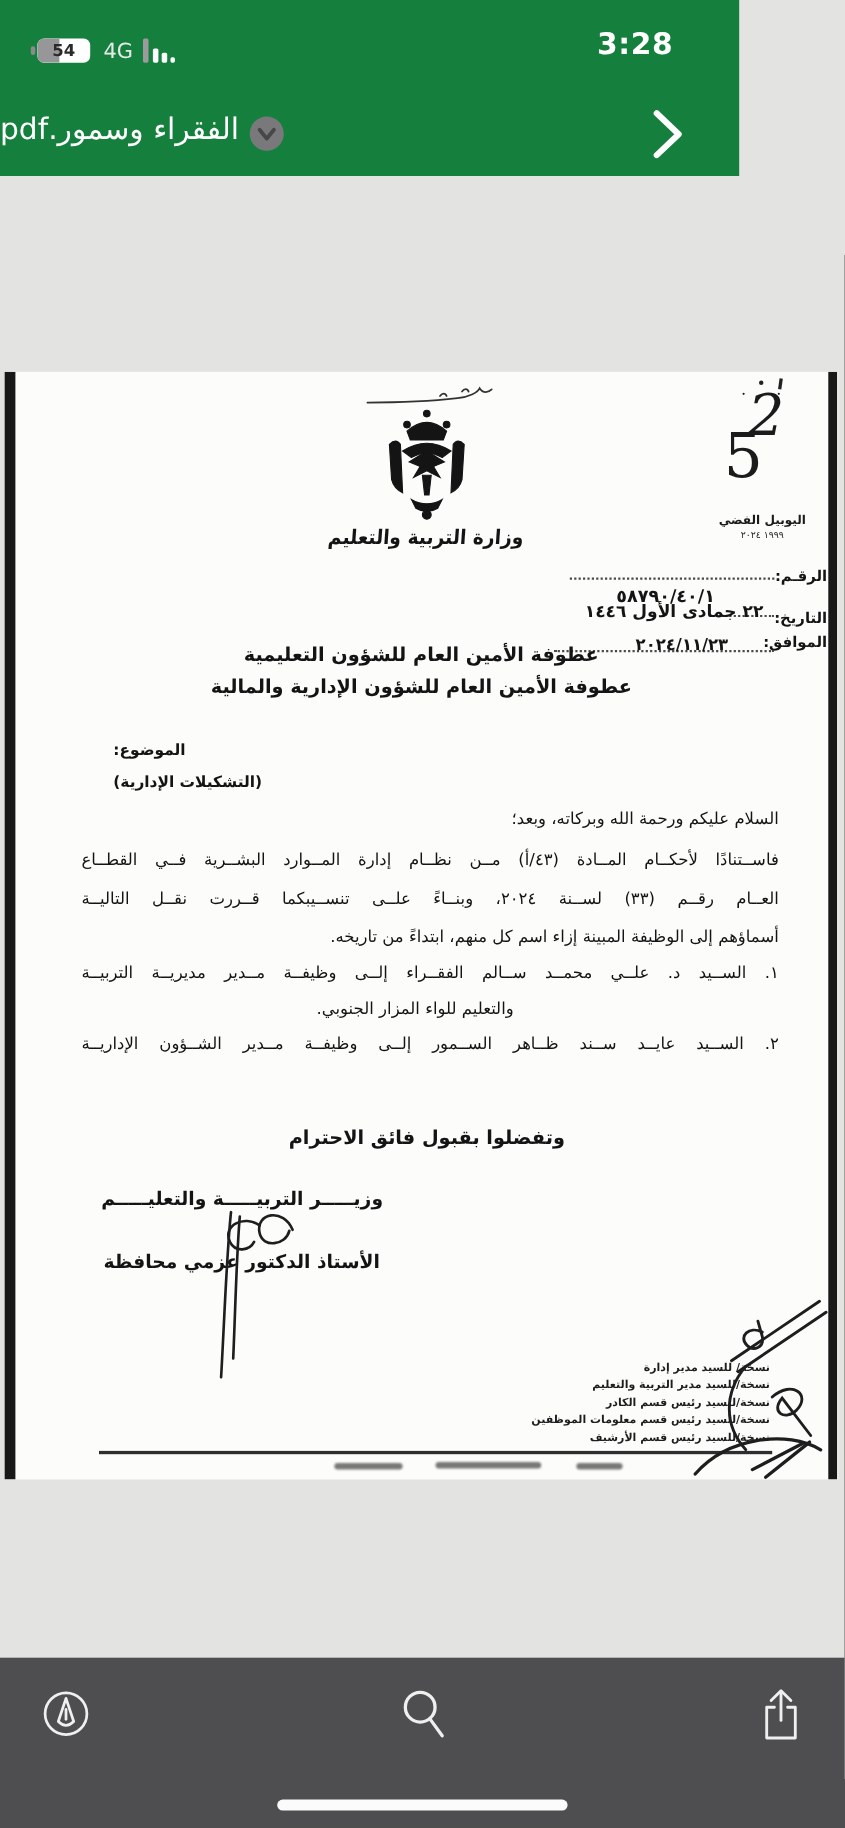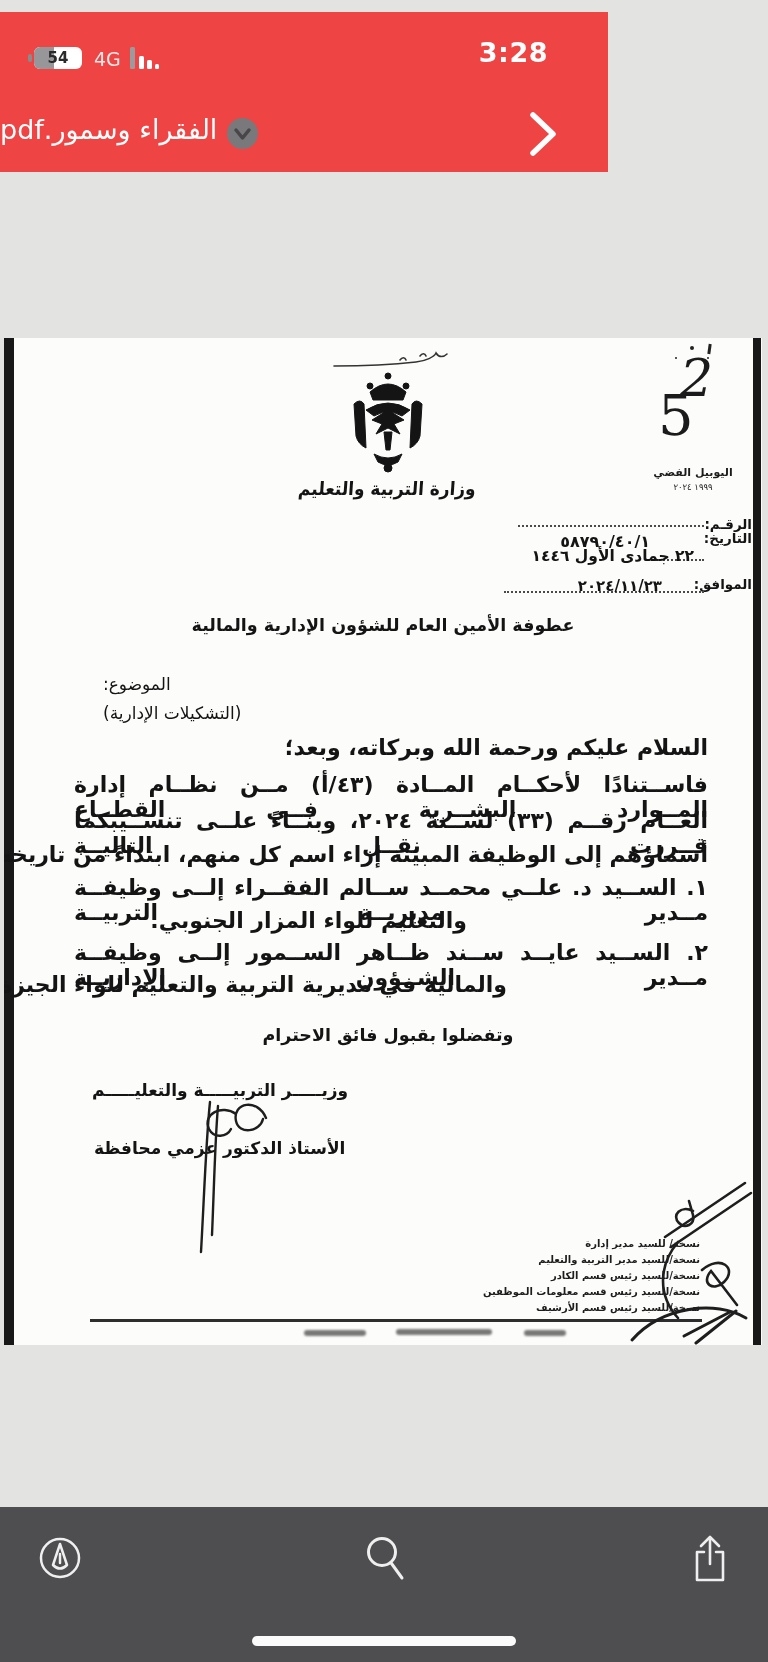--- a/index.html
+++ b/index.html
@@ -1,19 +1,19 @@
 <!DOCTYPE html>
 <html><head>
 <meta charset="utf-8">
 <style>
   html,body{margin:0;padding:0;background:#222;}
   .canvas{position:relative;width:768px;height:1662px;background:#e3e3e2;overflow:hidden;
           font-family:"DejaVu Sans",sans-serif;-webkit-font-smoothing:antialiased;}
   
-  .topbar{position:absolute;top:12px;left:0;width:608px;height:160px;background:#ef4444;}
+  .topbar{position:absolute;top:0;left:0;width:672px;height:160px;background:#15803d;}
   .time{position:absolute;top:25px;right:60px;color:#fff;font-size:27px;font-weight:600;letter-spacing:.5px;}
   .battery{position:absolute;top:35px;left:34px;width:48px;height:22px;border-radius:6px;overflow:hidden;background:#fff;display:flex;}
   .battery .lvl{width:42%;height:100%;background:#97979a;}
   .battery .pct{position:absolute;inset:0;display:flex;align-items:center;justify-content:center;
                 font-size:15px;font-weight:700;color:#2a2a2c;}
   .bat-nub{position:absolute;top:42px;left:28px;width:4px;height:8px;border-radius:2px;background:#8b8b8e;}
   .net4g{position:absolute;top:36px;left:94px;color:#e8e8e9;font-size:19px;font-weight:500;}
   .sig{position:absolute;top:35px;left:130px;width:32px;height:22px;}
   .sig i{position:absolute;bottom:0;border-radius:1.5px;display:block;}
   .sig .s1{left:0;width:5px;height:22px;background:#9b9b9e;}
@@ -38,22 +38,22 @@
   .jub .dots{position:absolute;left:40px;top:2px;width:4px;height:4px;border-radius:50%;background:#222;
              box-shadow:-16px 10px 0 -1px #222,16px 10px 0 -1px #222;}
   .jub .two{position:absolute;left:30px;top:8px;font-family:"DejaVu Serif",serif;font-size:52px;font-style:italic;line-height:1;}
   .jub .five{position:absolute;left:8px;top:44px;font-family:"DejaVu Serif",serif;font-size:56px;line-height:1;}
   .jub .lbl{position:absolute;left:0;top:122px;width:100%;font-size:11px;font-weight:700;direction:rtl;}
   .jub .yrs{position:absolute;left:0;top:138px;width:100%;font-size:8.5px;direction:rtl;letter-spacing:1px;}
   .flabel{position:absolute;right:10px;font-size:13.5px;font-weight:700;direction:rtl;}
   .dotline{position:absolute;border-bottom:2px dotted #4a4a4a;height:1px;}
   .fval{position:absolute;font-weight:700;direction:rtl;white-space:nowrap;}
   .addr{position:absolute;left:100px;width:558px;text-align:center;font-size:17.5px;font-weight:700;direction:rtl;}
-  .subj{position:absolute;left:99px;font-size:17px;font-weight:400;direction:rtl;}
-  .bodyline{position:absolute;left:70px;width:634px;direction:rtl;font-size:22px;font-weight:700;
+  .subj{position:absolute;left:99px;font-size:14px;font-weight:700;direction:rtl;}
+  .bodyline{position:absolute;left:70px;width:634px;direction:rtl;font-size:15px;font-weight:400;
             white-space:nowrap;}
   .just{white-space:normal;text-align:justify;text-align-last:justify;}
   .ralign{text-align:right;}
   .ccline{position:absolute;right:62px;font-size:10px;font-weight:700;direction:rtl;white-space:nowrap;color:#1d1d1d;}
   .rule{position:absolute;left:86px;top:981px;width:612px;height:2.5px;background:#2e2e2e;}
   .smudge{position:absolute;height:6px;background:#4c4c4c;filter:blur(1.2px);opacity:.75;border-radius:3px;}
   .tick{position:absolute;left:704px;top:6px;width:3px;height:10px;background:#222;transform:rotate(8deg);}
   
   .toolbar{position:absolute;left:0;top:1507px;width:768px;height:155px;background:#4e4e50;}
   .homebar{position:absolute;left:252px;top:1636px;width:264px;height:10px;border-radius:5px;background:#fbfbfb;}
@@ -124,41 +124,41 @@
       <div class="two">2</div>
       <div class="five">5</div>
       <div class="lbl">اليوبيل الفضي</div>
       <div class="yrs">١٩٩٩ ٢٠٢٤</div>
     </div>
 
     <div class="flabel" style="top:178px;">الرقـم:</div>
     <div class="dotline" style="right:58px;top:186px;width:186px;"></div>
     <div class="fval" style="right:112px;top:194px;font-size:16px;letter-spacing:1px;">٥٨٧٩٠/٤٠/١</div>
 
-    <div class="flabel" style="top:192px;text-align:right;">التاريخ:</div>
+    <div class="flabel" style="top:216px;text-align:right;">التاريخ:</div>
     <div class="dotline" style="right:58px;top:220px;width:56px;"></div>
     <div class="fval" style="right:68px;top:209px;font-size:15.5px;">٢٢ جمادى الأول ١٤٤٦</div>
 
     <div class="flabel" style="top:238px;">الموافق:</div>
     <div class="dotline" style="right:58px;top:252px;width:200px;"></div>
     <div class="fval" style="right:100px;top:239px;font-size:15px;letter-spacing:.5px;">٢٠٢٤/١١/٢٣</div>
 
+    <div class="addr" style="top:248px;">عطوفة الأمين العام للشؤون التعليمية</div>
     <div class="addr" style="top:277px;">عطوفة الأمين العام للشؤون الإدارية والمالية</div>
 
     <div class="subj" style="top:336px;">الموضوع:</div>
     <div class="subj" style="top:365px;">(التشكيلات الإدارية)</div>
 
     <div class="bodyline ralign" style="top:397px;">السلام عليكم ورحمة الله وبركاته، وبعد؛</div>
     <div class="bodyline just" style="top:434px;">فاســتنادًا لأحكــام المــادة (٤٣/أ) مــن نظــام إدارة المــوارد البشــرية فــي القطــاع</div>
     <div class="bodyline just" style="top:470px;">العــام رقــم (٣٣) لســنة ٢٠٢٤، وبنــاءً علــى تنســيبكما قــررت نقــل التاليــة</div>
     <div class="bodyline ralign" style="top:504px;">أسماؤهم إلى الوظيفة المبينة إزاء اسم كل منهم، ابتداءً من تاريخه.</div>
     <div class="bodyline just" style="top:537px;">١. الســيد د. علــي محمــد ســالم الفقــراء إلــى وظيفــة مــدير مديريــة التربيــة</div>
     <div class="bodyline" style="top:570px;left:auto;width:auto;right:295px;">والتعليم للواء المزار الجنوبي.</div>
     <div class="bodyline just" style="top:602px;">٢. الســيد عايــد ســند ظــاهر الســمور إلــى وظيفــة مــدير الشــؤون الإداريــة</div>
-    <div class="bodyline" style="top:634px;left:auto;width:auto;right:255px;">والمالية في مديرية التربية والتعليم للواء الجيزة.</div>
 
     <div class="abs rtl bold" style="left:88px;top:742px;font-size:17px;">وزيـــــر التربيـــــة والتعليـــــم</div>
 
     <div class="abs rtl bold" style="left:229px;top:687px;width:310px;text-align:center;font-size:17.5px;">وتفضلوا بقبول فائق الاحترام</div>
     <div class="abs rtl bold" style="left:90px;top:800px;font-size:17px;">الأستاذ الدكتور عزمي محافظة</div>
     <svg class="abs" style="left:150px;top:742px;" width="140" height="180" viewBox="0 0 140 180">
       <g fill="none" stroke="#1e1e1e" stroke-width="2.4" stroke-linecap="round">
         <path d="M112,38 c-8,-20 -34,-16 -30,3 c3,14 24,11 27,-2"></path>
         <path d="M82,34 c-14,-10 -34,0 -27,15 c5,10 18,8 22,0"></path>
         <path d="M56,22 C52,60 50,120 47,172"></path>

